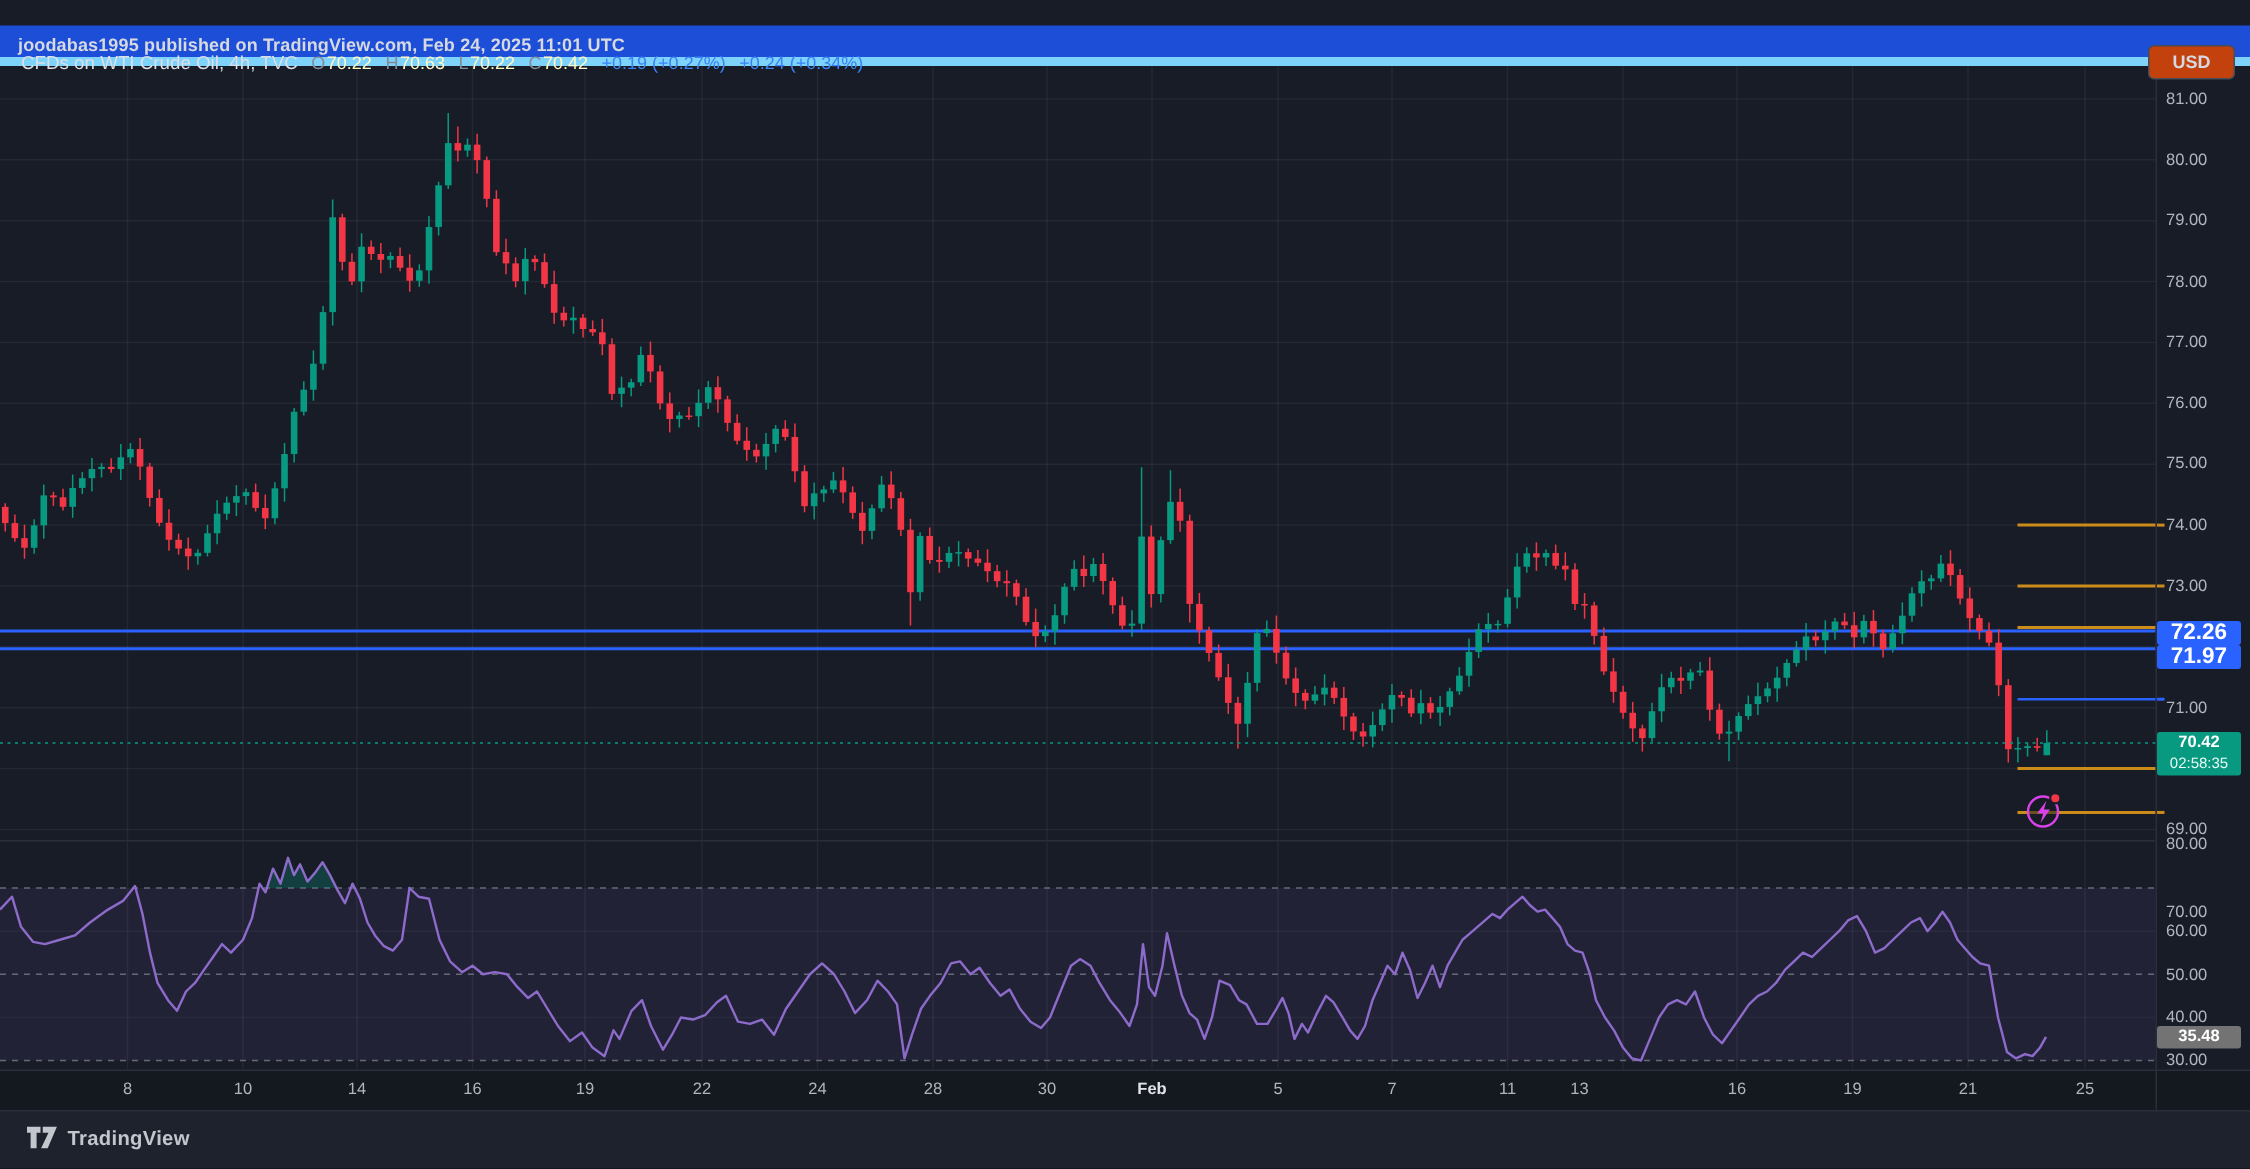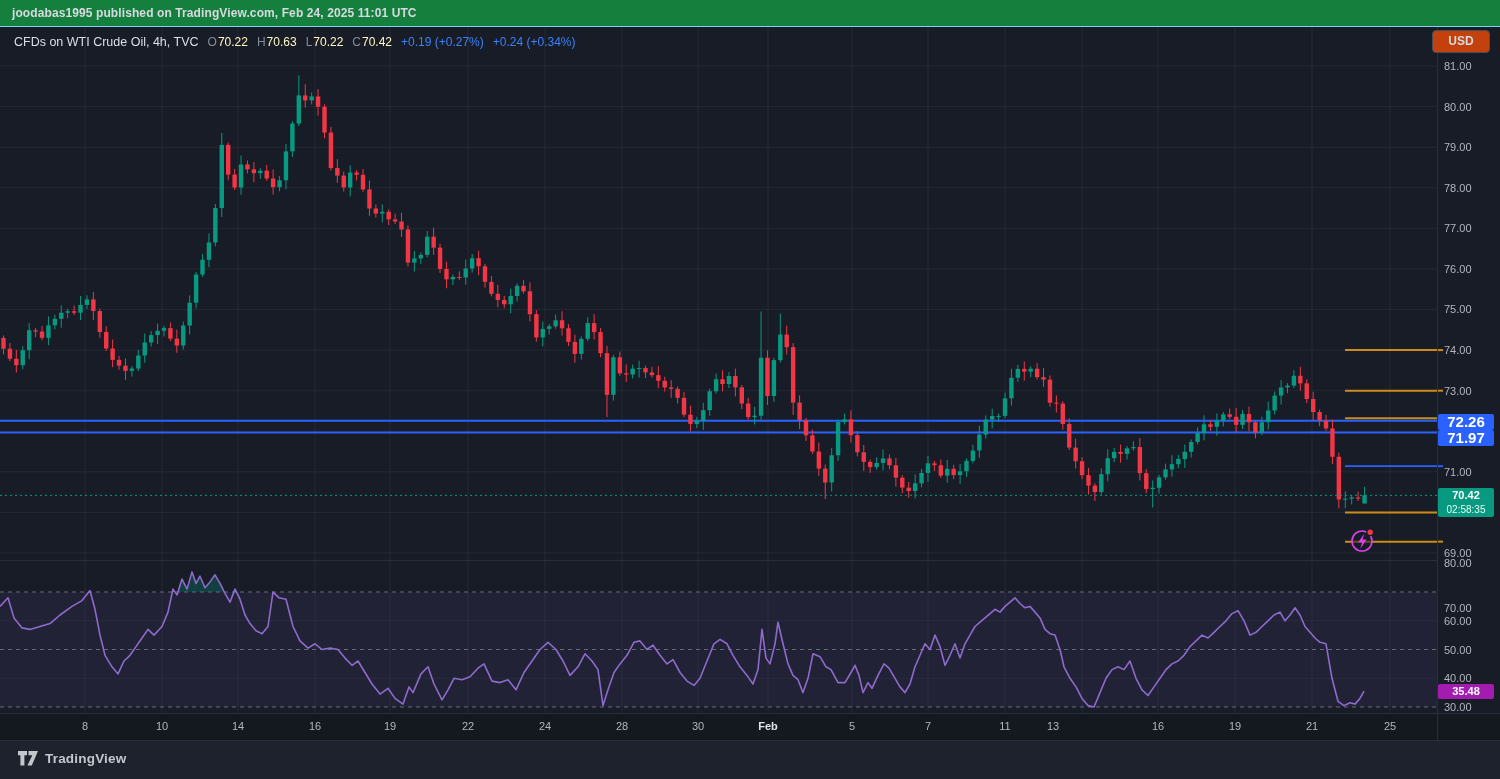--- a/index.html
+++ b/index.html
@@ -5,21 +5,21 @@
   * { margin:0; padding:0; box-sizing:border-box; }
   html,body { background:#10131a; }
   #app {
     position:relative; width:1500px; height:779px; overflow:hidden;
     background:#181c27;
     font-family:"Liberation Sans","DejaVu Sans",sans-serif;
     -webkit-font-smoothing:antialiased;
   }
   .abs { position:absolute; }
   
-  #topbar { left:0; top:0; width:1500px; height:27px; background:#15803d; border-bottom:1px solid #7dd3fc; z-index:3; }
+  #topbar { left:0; top:17px; width:1500px; height:27px; background:#1d4ed8; border-bottom:6px solid #7dd3fc; z-index:3; }
   #topbar .txt { position:absolute; left:12px; top:6px; font-size:12px; font-weight:700; color:#d6d9e0; letter-spacing:.1px; }
   #axis-strip { left:0; top:713px; width:1500px; height:27px; background:#14181f; border-top:1px solid #2a2e39; z-index:2; }
   #bottombar { left:0; top:740px; width:1500px; height:39px; background:#1d222c; border-top:1px solid #2a2e39; z-index:3; }
   #vaxis-border { left:1437px; top:27px; width:1px; height:713px; background:#2a2e39; z-index:2; }
   #pane-sep { left:0; top:560px; width:1437px; height:1px; background:#2a2e39; z-index:2; }
   #chart-svg { left:0; top:0; z-index:1; }
   
   #legend { left:14px; top:33px; height:18px; z-index:4; font-size:12px; color:#d8dbe3; display:flex; align-items:center; gap:9px; white-space:nowrap; }
   #legend .t { font-size:12.5px; color:#dcdfe6; }
   #legend .k { color:#868b98; }
@@ -34,21 +34,21 @@
   .ttick { position:absolute; top:720px; font-size:11px; color:#b2b5be; transform:translateX(-50%); z-index:3; }
   .ttick.month { color:#e2e4ea; font-weight:700; }
   
   .badge { position:absolute; left:1438px; width:56px; height:16px; border-radius:2px; color:#fff;
     font-size:15px; font-weight:700; text-align:center; line-height:16px; z-index:4; }
   .badge.blue { background:#2962ff; }
   #last-badge { position:absolute; left:1438px; top:488px; width:56px; border-radius:2px; background:#089981;
     color:#fff; text-align:center; z-index:4; }
   #last-badge .price { font-size:11px; font-weight:700; line-height:15px; }
   #last-badge .cd { font-size:10px; line-height:13px; padding-bottom:1px; color:#eafaf5; }
-  #rsi-badge { position:absolute; left:1438px; top:684px; width:56px; height:15px; border-radius:2px; background:#a21caf;
+  #rsi-badge { position:absolute; left:1438px; top:684px; width:56px; height:15px; border-radius:2px; background:#737373;
     color:#fff; font-size:11px; font-weight:700; text-align:center; line-height:15px; z-index:4; }
   
   #tv-logo { left:18px; top:751px; z-index:4; display:flex; align-items:center; gap:7px; color:#c3c6cd; cursor:pointer; }
   #tv-logo .name { font-size:13.5px; font-weight:700; letter-spacing:.2px; }
 </style>
 </head>
 <body>
 
 <div id="app">
 

